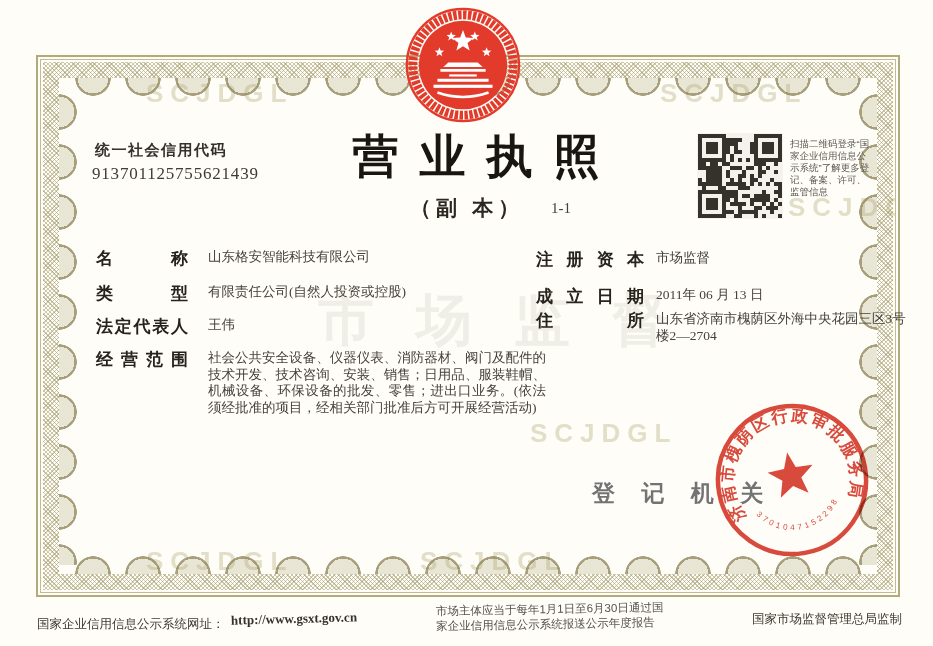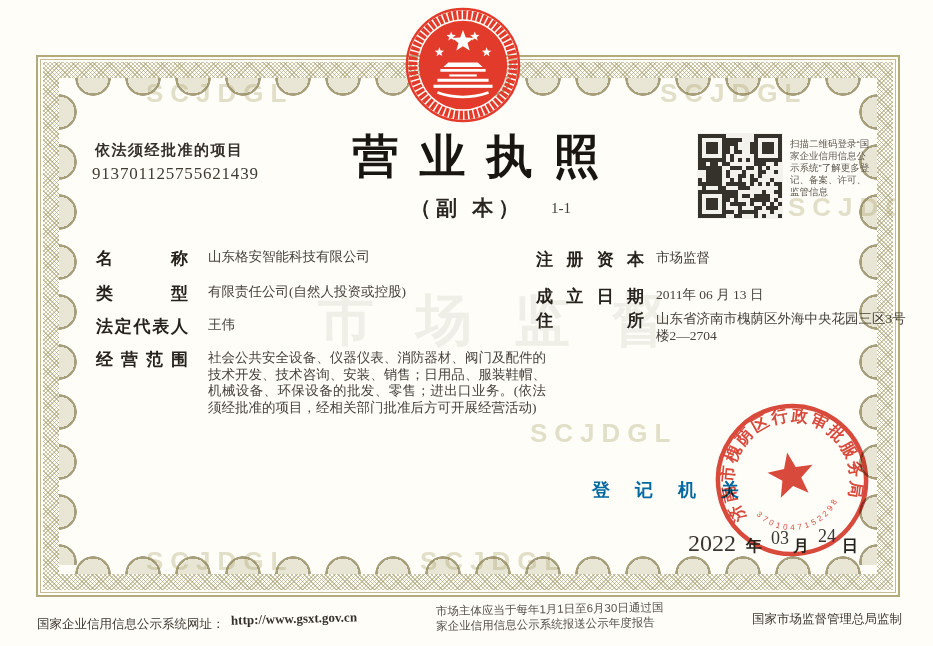--- a/index.html
+++ b/index.html
@@ -48,21 +48,21 @@
   
   .row{position:absolute;display:flex;align-items:flex-start;}
   .lbl{font-size:17px;font-weight:bold;color:#26221c;flex:none;text-align:justify;text-align-last:justify;}
   .lbl-l{width:92px;}
   .lbl-r{width:108px;}
   .val{font-size:13.5px;color:#46413a;font-family:"Liberation Serif","DejaVu Serif",serif;line-height:16.5px;padding-top:2px;}
   .val-scope{width:338px;text-align:justify;}
   .val-addr{width:258px;}
 
   
-  .registrar{position:absolute;left:592px;top:478px;font-size:18px;font-weight:bold;letter-spacing:10px;color:#0369a1;}
+  .registrar{position:absolute;left:592px;top:478px;font-size:23px;font-weight:bold;letter-spacing:10px;color:#737373;}
   .stamp{position:absolute;left:712px;top:400px;width:160px;height:160px;transform:rotate(-10deg);opacity:.92;
          mix-blend-mode:multiply;}
   .dateline{position:absolute;left:688px;top:530px;display:flex;align-items:baseline;color:#26221c;}
   .dateline .num{font-family:"Liberation Serif",serif;color:#3a352e;}
   .d-year{font-size:24px;margin-right:10px;}
   .d-cn{font-size:16px;font-weight:bold;margin-right:9px;}
   .d-month{font-size:18px;position:relative;top:-7px;margin-right:4px;}
   .d-day{font-size:18px;position:relative;top:-9px;margin-right:6px;}
 
   
@@ -112,21 +112,21 @@
     <g fill="#fff">
       <path d="M-20,2 L20,2 L15,-2.5 L-15,-2.5 Z"></path>
       <rect x="-23" y="4" width="46" height="2.8"></rect>
       <rect x="-14" y="9.5" width="28" height="2.2"></rect>
       <path d="M-26,14 L26,14 L26,17 L-26,17 Z"></path>
       <rect x="-30" y="20" width="60" height="3.2"></rect>
     </g>
     <path d="M-26,28 Q0,37 26,28" stroke="#fff" stroke-width="2.6" fill="none"></path>
   </svg>
 
-  <div class="code-label">依法须经批准的项目</div>
+  <div class="code-label">统一社会信用代码</div>
   <div class="code-value">913701125755621439</div>
   <div class="title">营业执照</div>
   <div class="subtitle">（副 本）</div>
   <div class="copy-no">1-1</div>
 
   <div class="qr">
       <i style="left:1px;top:1px"></i>
       <i style="left:5px;top:1px"></i>
       <i style="left:9px;top:1px"></i>
       <i style="left:13px;top:1px"></i>
@@ -412,28 +412,20 @@
     </defs>
     <use href="#star5" fill="#d63a2c" transform="translate(80,76) scale(2.4)"></use>
     <text fill="#d63a2c" font-size="16.5" font-weight="bold" font-family="'Liberation Serif',serif">
       <textPath href="#arcTop" startOffset="0" textLength="242">济南市槐荫区行政审批服务局</textPath>
     </text>
     <text fill="#d63a2c" font-size="8" font-family="'Liberation Sans',sans-serif">
       <textPath href="#arcBot" startOffset="2" textLength="96">3701047152298</textPath>
     </text>
   </svg>
 
-  <div class="dateline">
-    <span class="num d-year">2022</span>
-    <span class="d-cn">年</span>
-    <span class="num d-month">03</span>
-    <span class="d-cn">月</span>
-    <span class="num d-day">24</span>
-    <span class="d-cn">日</span>
-  </div>
 
   <div class="f-site">
     <span>国家企业信用信息公示系统网址：</span>
     <span class="f-url">http://www.gsxt.gov.cn</span>
   </div>
   <div class="f-notice">
     <div>市场主体应当于每年1月1日至6月30日通过国</div>
     <div>家企业信用信息公示系统报送公示年度报告</div>
   </div>
   <div class="f-producer">国家市场监督管理总局监制</div>

